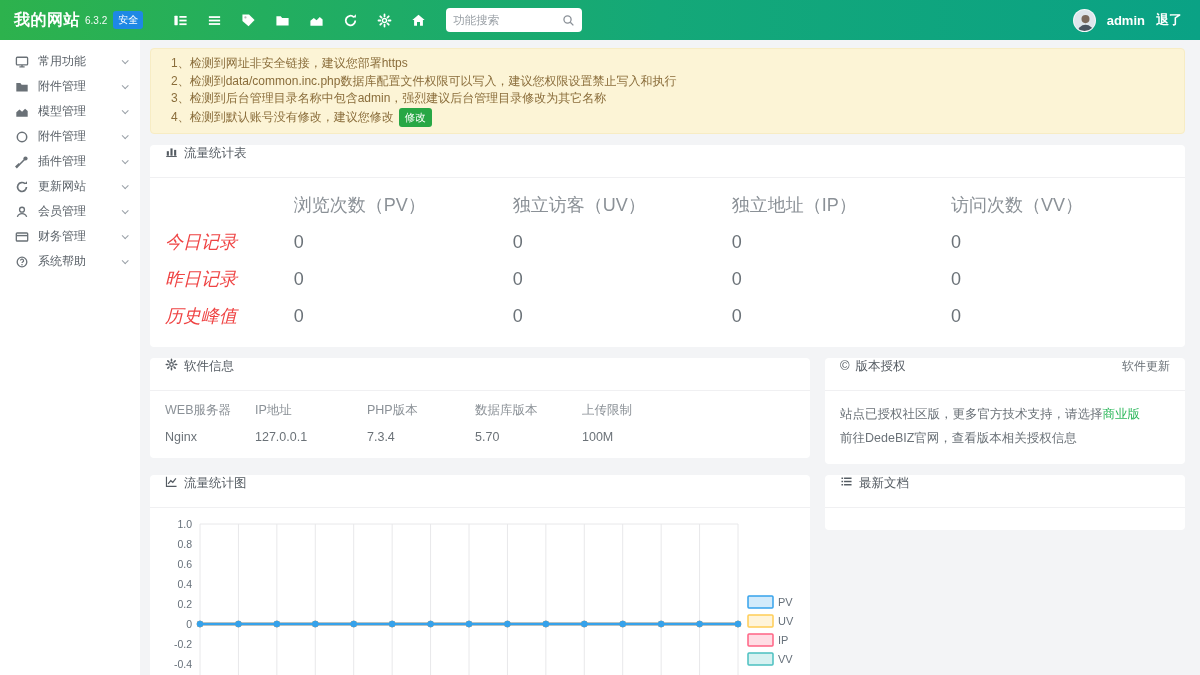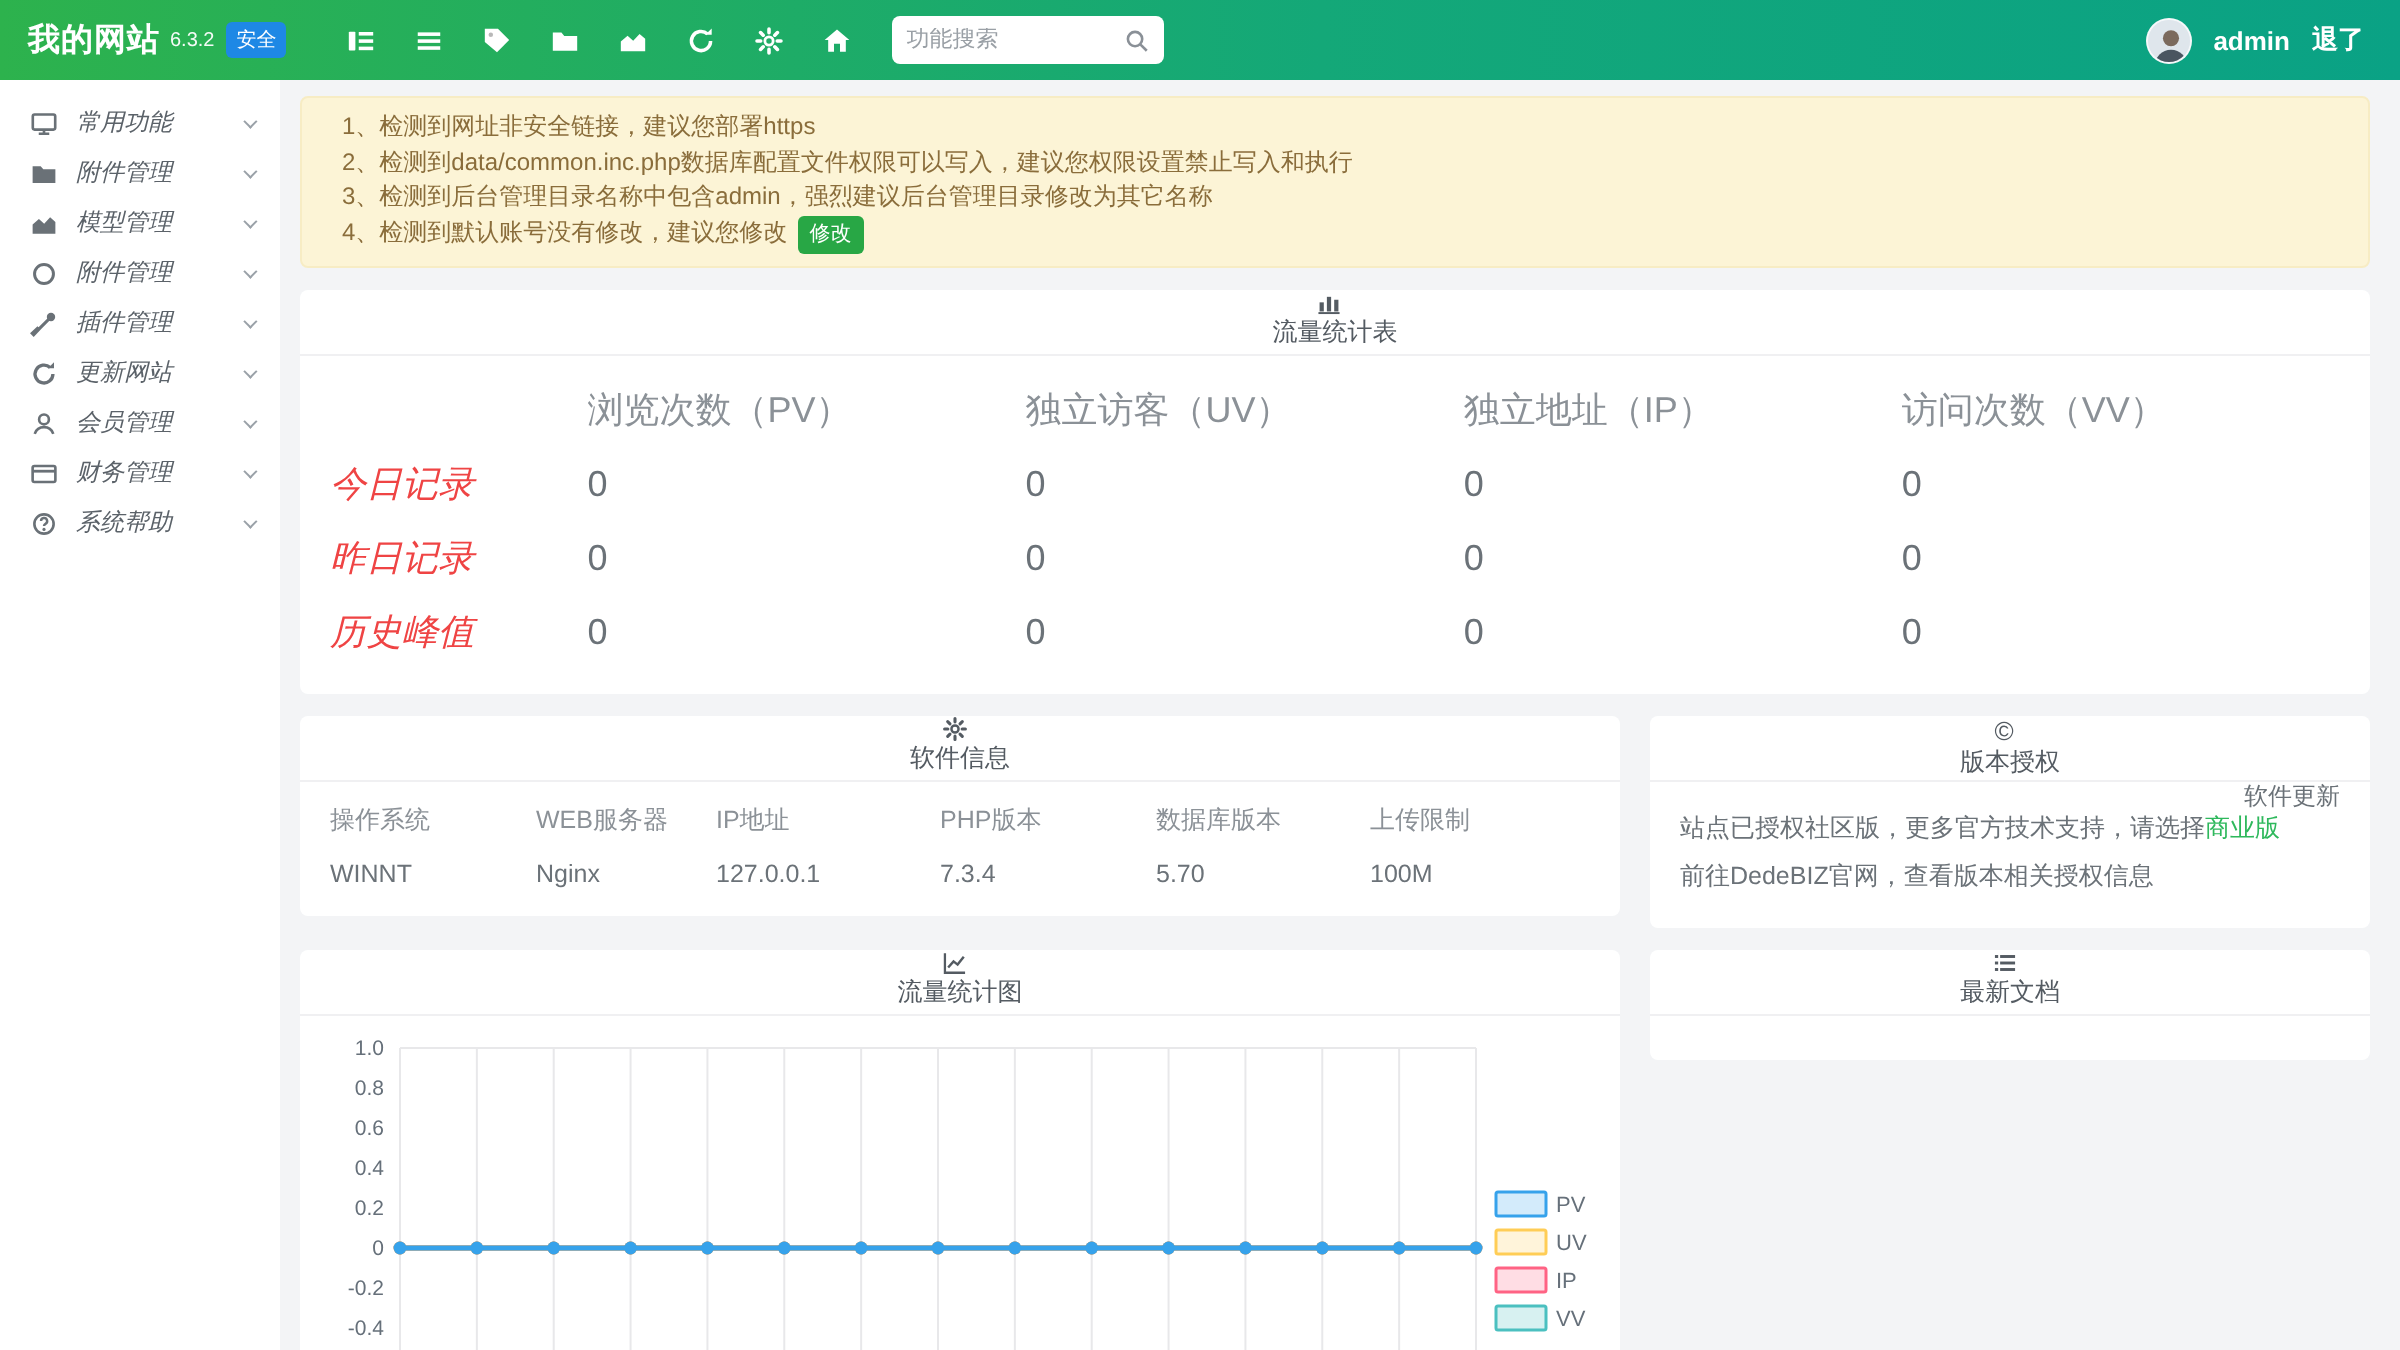--- a/index.html
+++ b/index.html
@@ -20,35 +20,35 @@
   .searchbox input { flex:1; min-width:0; border:none; outline:none; font-size:11.5px; color:#444; background:transparent; }
   .searchbox input::placeholder { color:#9aa0a6; }
   .searchbox .sicon { width:13px; height:13px; color:#8a9097; display:flex; }
   .top-right { margin-left:auto; display:flex; align-items:center; gap:11px; font-size:13px;font-weight:bold; }
   .avatar { width:23px; height:23px; border-radius:50%; background:#e9eef3; overflow:hidden; cursor:pointer; border:1px solid rgba(255,255,255,.6); }
   .logout { cursor:pointer; }
 
   
   .layout { display:flex; height:635px; }
   .sidebar { width:140px; background:#fff; padding-top:9px; flex:none; }
-  .side-item { height:25px; display:flex; align-items:center; padding:0 13px 0 15px; cursor:pointer; color:#5b6269; font-size:12px;font-style:italic; }
+  .side-item { height:25px; display:flex; align-items:center; padding:0 13px 0 15px; cursor:pointer; color:#5b6269; font-size:12px; }
   .side-item .icon { width:14px; height:14px; margin-right:9px; color:#6a7177; display:flex; flex:none; }
   .side-item .icon svg { width:14px; height:14px; }
   .chev { margin-left:auto; width:5px; height:5px; border-right:1.3px solid #9aa1a8; border-bottom:1.3px solid #9aa1a8; transform:rotate(45deg) translateY(-1px); }
 
   .main { flex:1; padding:8px 15px 0 10px; overflow:hidden; }
 
   
   .alert { background:#fcf4d6; border:1px solid #f7ecc4; border-radius:4px; padding:6px 20px; color:#8a6d3b; line-height:17.5px; }
   .alert .line { white-space:nowrap; }
   .mod-badge { display:inline-block; background:#28a745; color:#fff; font-size:10.5px; padding:1px 6px; border-radius:3px; margin-left:5px; cursor:pointer; }
 
   
   .panel { background:#fff; border-radius:4px; margin-top:11px; }
-  .panel-h { height:33px; display:flex; align-items:center; padding:0 15px; font-size:12.5px; color:#545b62; border-bottom:1px solid #f0f0f2;flex-direction:column; }
+  .panel-h { height:33px; display:flex; align-items:flex-start; padding:0 15px; font-size:12.5px; color:#545b62; border-bottom:1px solid #f0f0f2; }
   .panel-h .picon { width:13px; height:13px; margin-right:6px; color:#545b62; display:flex; }
   .panel-h .picon svg { width:13px; height:13px; }
   .panel-h .h-right { margin-left:auto; font-size:12px; color:#6b7278; cursor:pointer; }
   .panel-b { padding:9px 15px 12px; }
 
   
   table.traffic { width:100%; border-collapse:collapse; font-size:18px; }
   table.traffic th { font-weight:normal; color:#8b9197; text-align:left; padding:6px 0 7px; }
   table.traffic td { color:#6b7278; padding:6px 0 7px; }
   table.traffic .rowlab { width:125px; color:#ef4444;font-style:italic; }
@@ -380,24 +380,20 @@
       <div class="panel p-left" style="margin-top:0">
         <div class="panel-h">
           <span class="picon">
               <svg>
                 <use href="#i-gear"></use>
               </svg>
             </span>
           <span>软件信息</span>
         </div>
         <div class="sw-fields">
-          <div class="sw-f w1">
-              <div class="lab">操作系统</div>
-              <div class="val">WINNT</div>
-            </div>
           <div class="sw-f w2">
               <div class="lab">WEB服务器</div>
               <div class="val">Nginx</div>
             </div>
           <div class="sw-f w3">
               <div class="lab">IP地址</div>
               <div class="val">127.0.0.1</div>
             </div>
           <div class="sw-f w4">
               <div class="lab">PHP版本</div>

